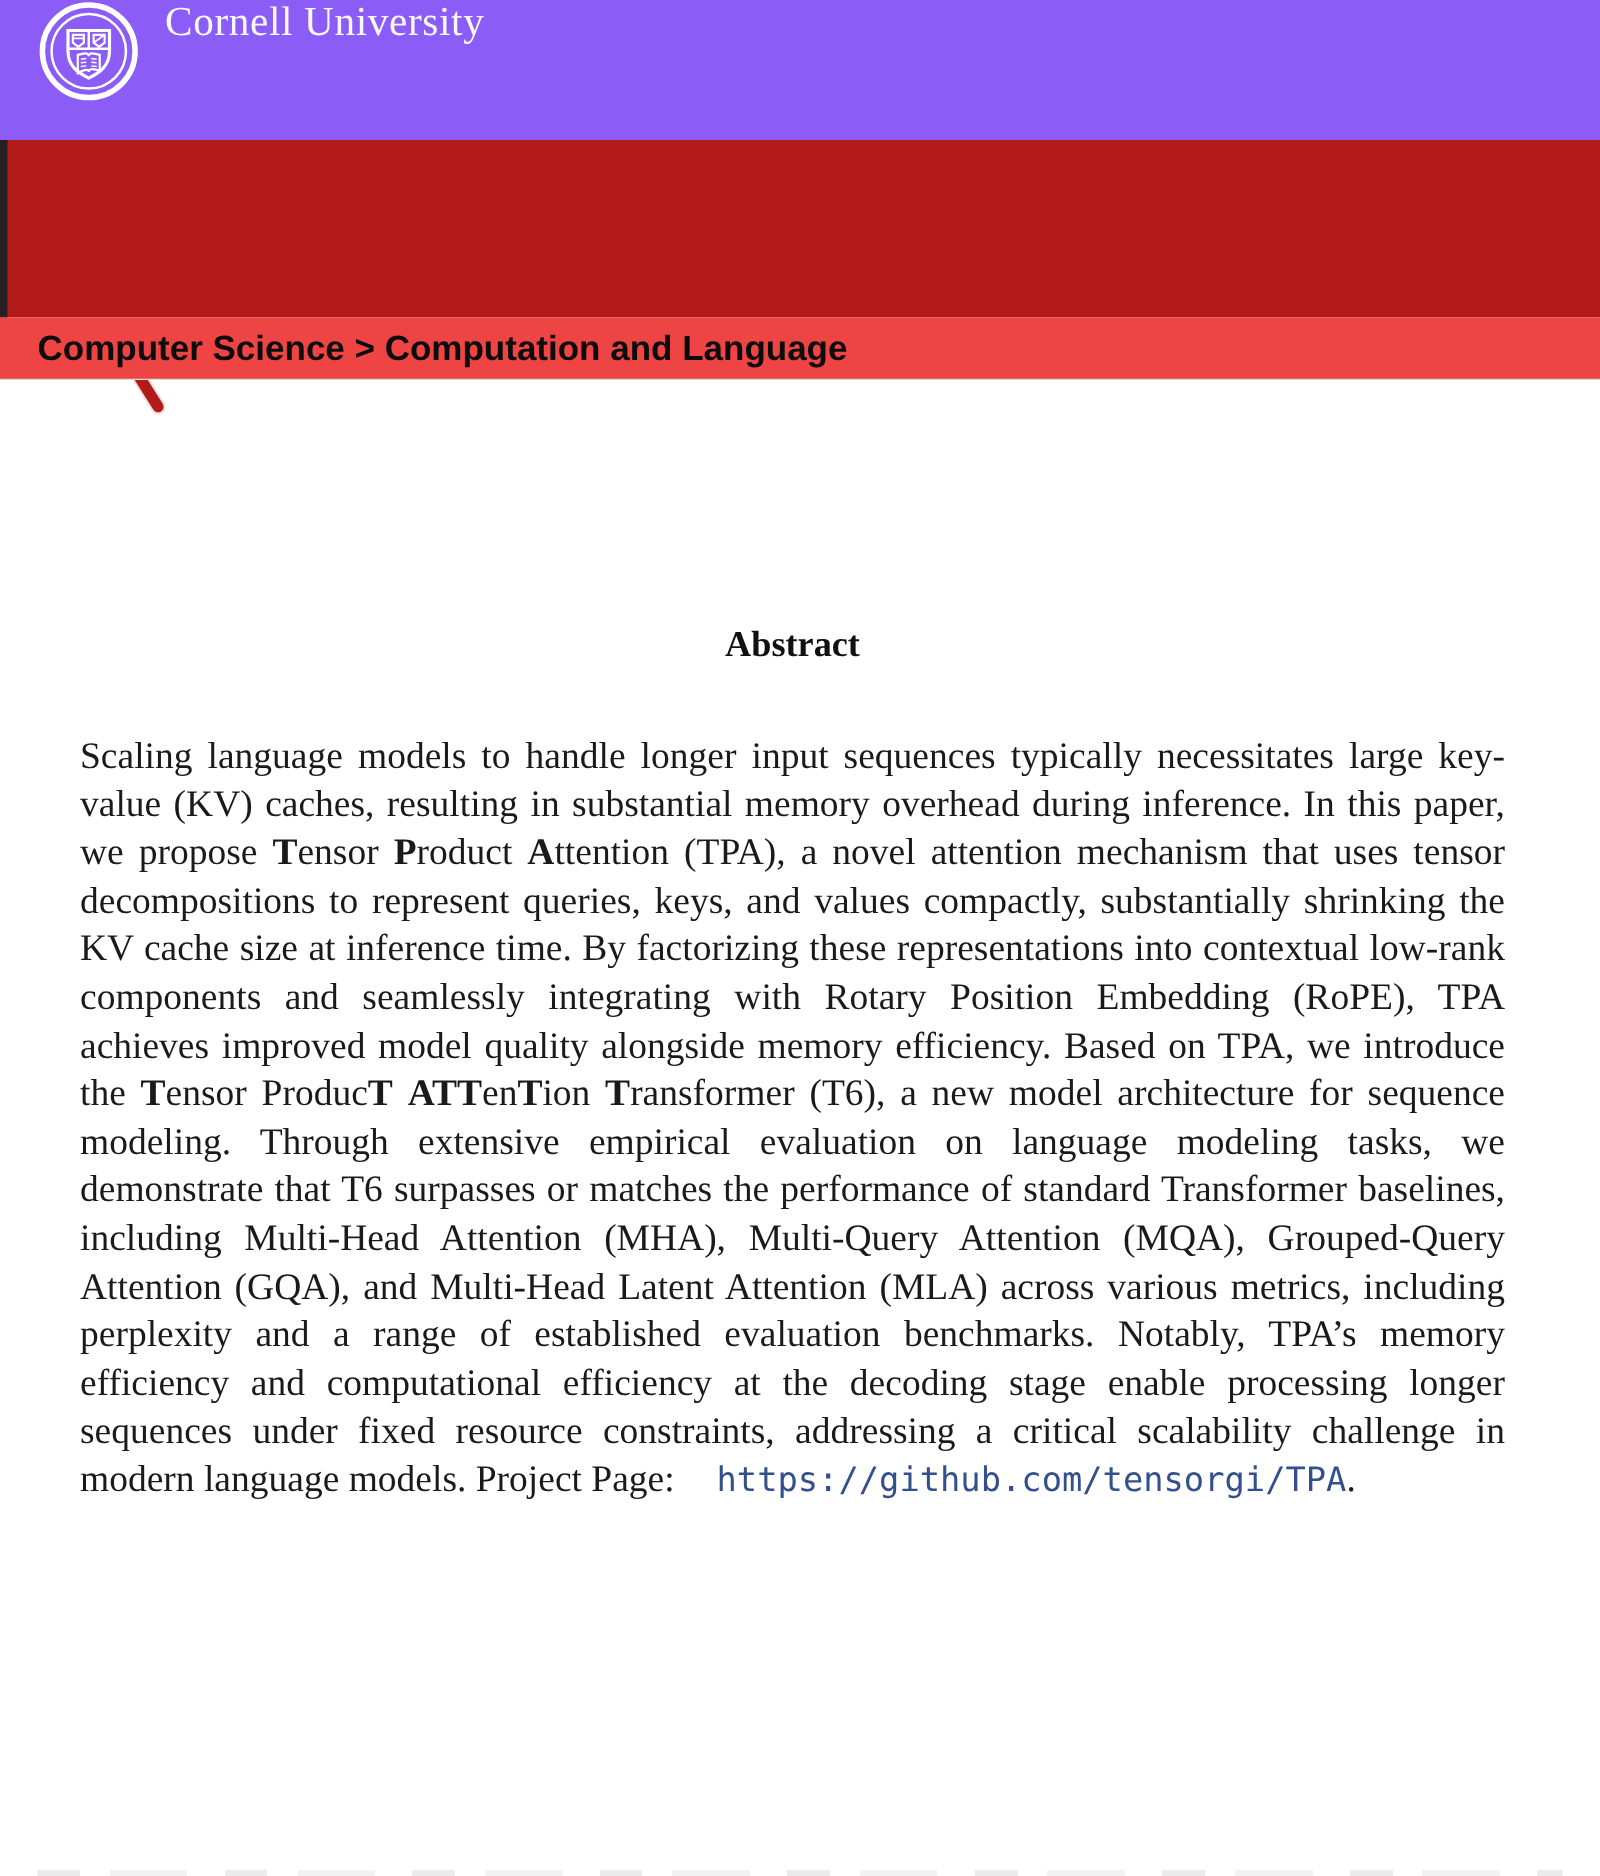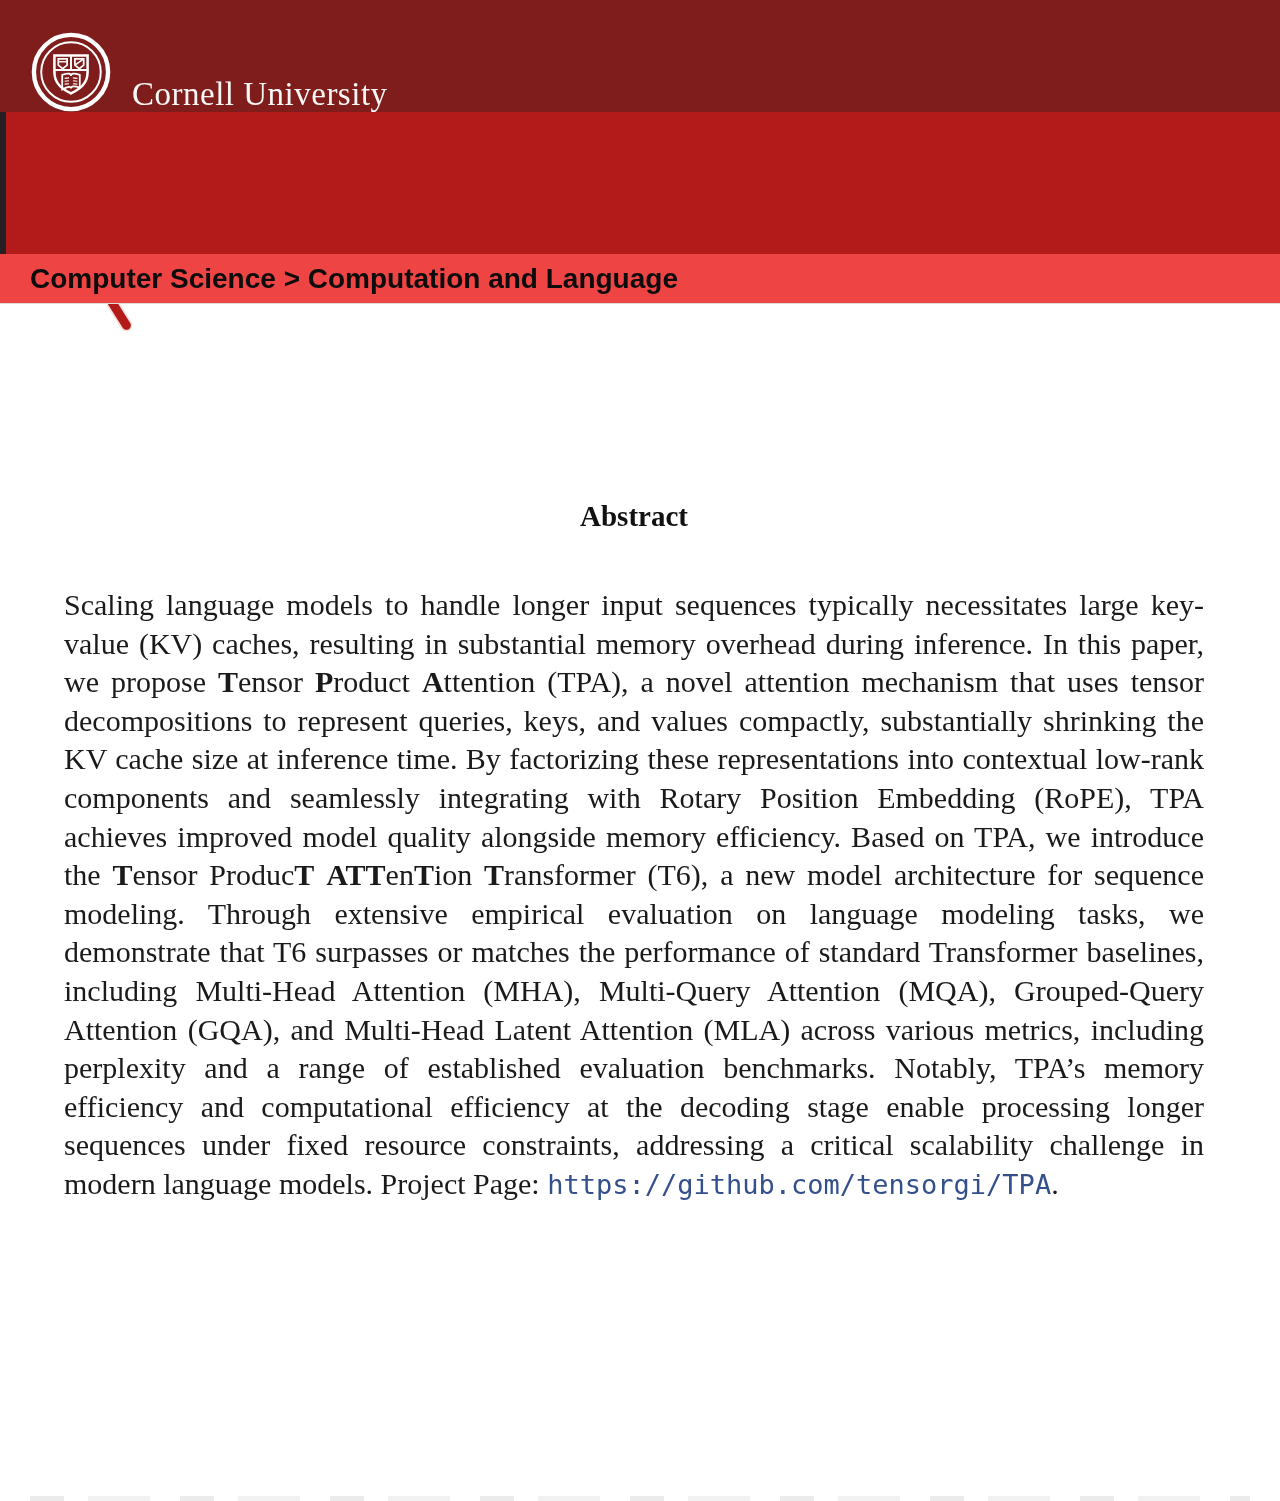--- a/index.html
+++ b/index.html
@@ -13,23 +13,23 @@
     position: relative;
     overflow: hidden;
     font-family: "Liberation Sans", sans-serif;
   }
 
   
   .cornell-header {
     position: absolute;
     left: 0; top: 0;
     width: 1280px; height: 113px;
-    background: #7f1d1d;
+    background: #8b5cf6;
     display: flex;
-    align-items: flex-end;
+    align-items: flex-start;
   }
   .cornell-seal {
     margin-left: 30px;
     width: 82px; height: 82px;
     flex: 0 0 auto;
   }
   .cornell-name {
     margin-left: 20px;
     color: #f7f7f5;
     font-family: "Liberation Serif", "DejaVu Serif", serif;
@@ -120,20 +120,21 @@
     line-height: 38.6px;
     color: #1a1a1a;
     text-align: justify;
   }
   .abstract-body b { font-weight: bold; }
   .abstract-body a.url {
     font-family: "DejaVu Sans Mono", "Liberation Mono", monospace;
     font-size: 27px;
     color: #34508c;
     text-decoration: none;
+    margin-left: 26px;
   }
 
   
   .cropped-line {
     position: absolute;
     left: 30px; right: 30px; bottom: 0;
     height: 5px;
     background: repeating-linear-gradient(
       90deg,
       #e3e3e3 0px, #e3e3e3 34px,

